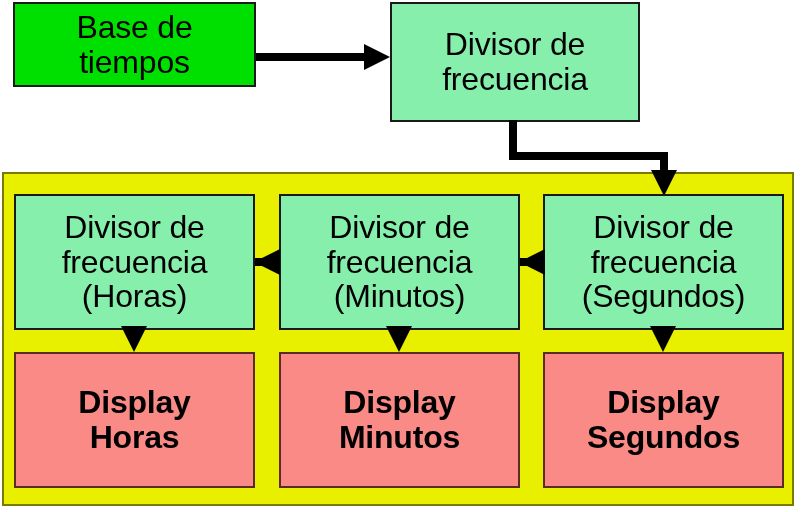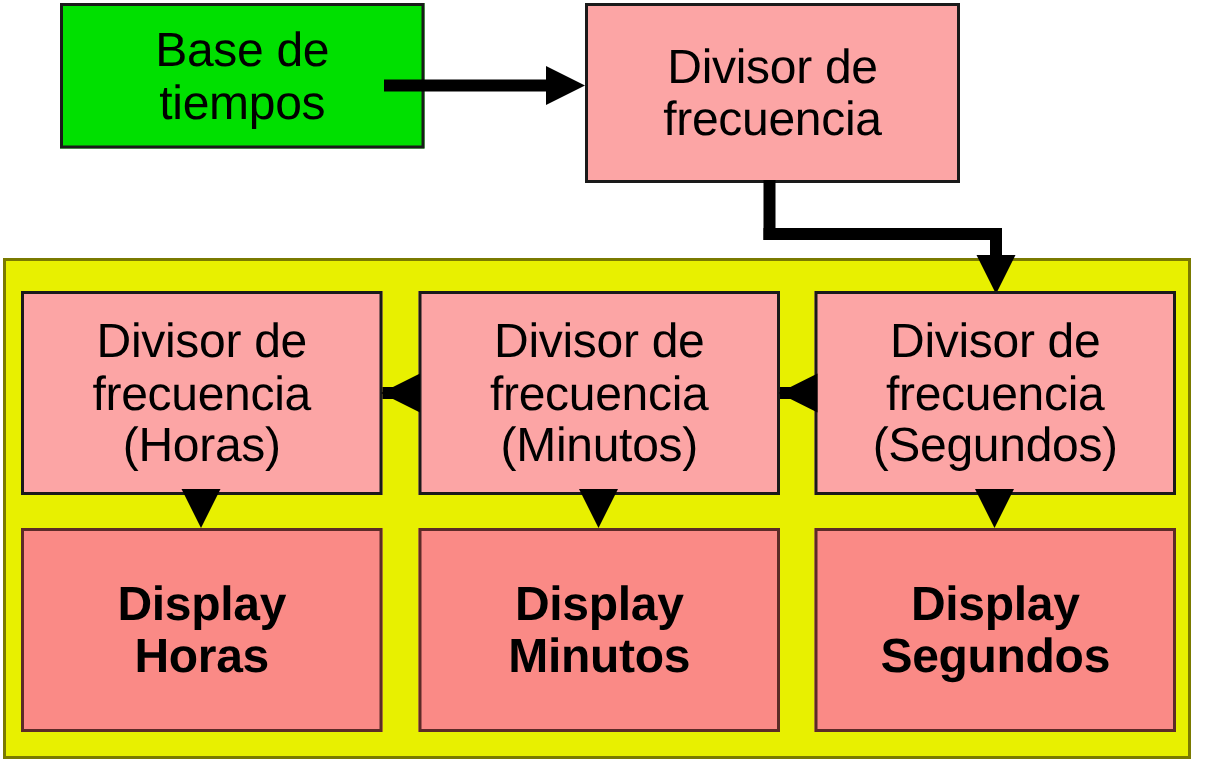--- a/index.html
+++ b/index.html
@@ -26,21 +26,21 @@
     justify-content: center;
     text-align: center;
     color: #000000;
     line-height: 1.08;
     font-size: 32px;
     letter-spacing: -0.2px;
     white-space: pre-line;
     padding: 0 4px;
   }
   .node-green { background: #00e000; }
-  .node-cyan  { background: #fca5a5; }
+  .node-cyan  { background: #86efac; }
   .node-pink  { background: #fa8a86; border-color: #5c2b27; font-weight: bold; }
 
   .group-box {
     position: absolute;
     box-sizing: border-box;
     background: #e8f000;
     border: 2px solid #7a7a00;
   }
 
   
@@ -70,21 +70,21 @@
     border-top: 26px solid #000000;
   }
 </style>
 </head>
 <body>
 
 <div id="canvas">
 
   <div class="group-box" style="left:2px; top:172px; width:792px; height:334px;"></div>
 
-  <div class="node node-green" style="left:13px; top:2px; width:243px; height:97px;margin-left:27px;">Base de
+  <div class="node node-green" style="left:13px; top:2px; width:243px; height:85px;">Base de
 tiempos</div>
 
   <div class="node node-cyan" style="left:390px; top:2px; width:250px; height:120px;">Divisor de
 frecuencia</div>
 
   <div class="conn" style="left:256px; top:53px; width:112px; height:8px;"></div>
   <div class="arrow-right" style="left:364px; top:44px;"></div>
 
   <div class="conn" style="left:509px; top:120px; width:8px; height:40px;"></div>
   <div class="conn" style="left:509px; top:152px; width:159px; height:8px;"></div>

